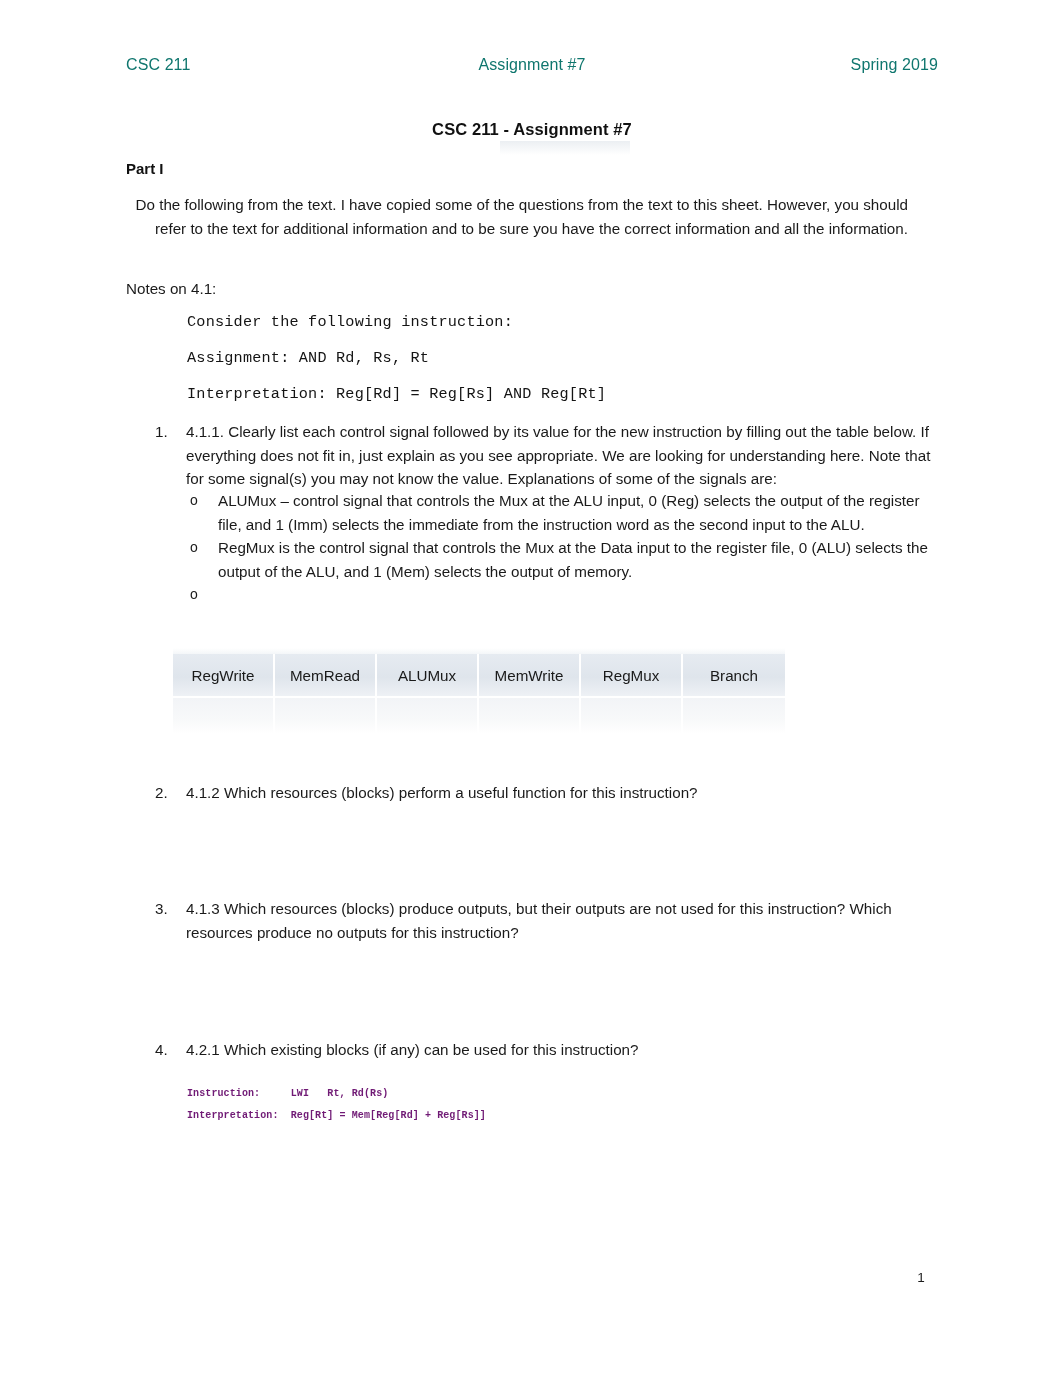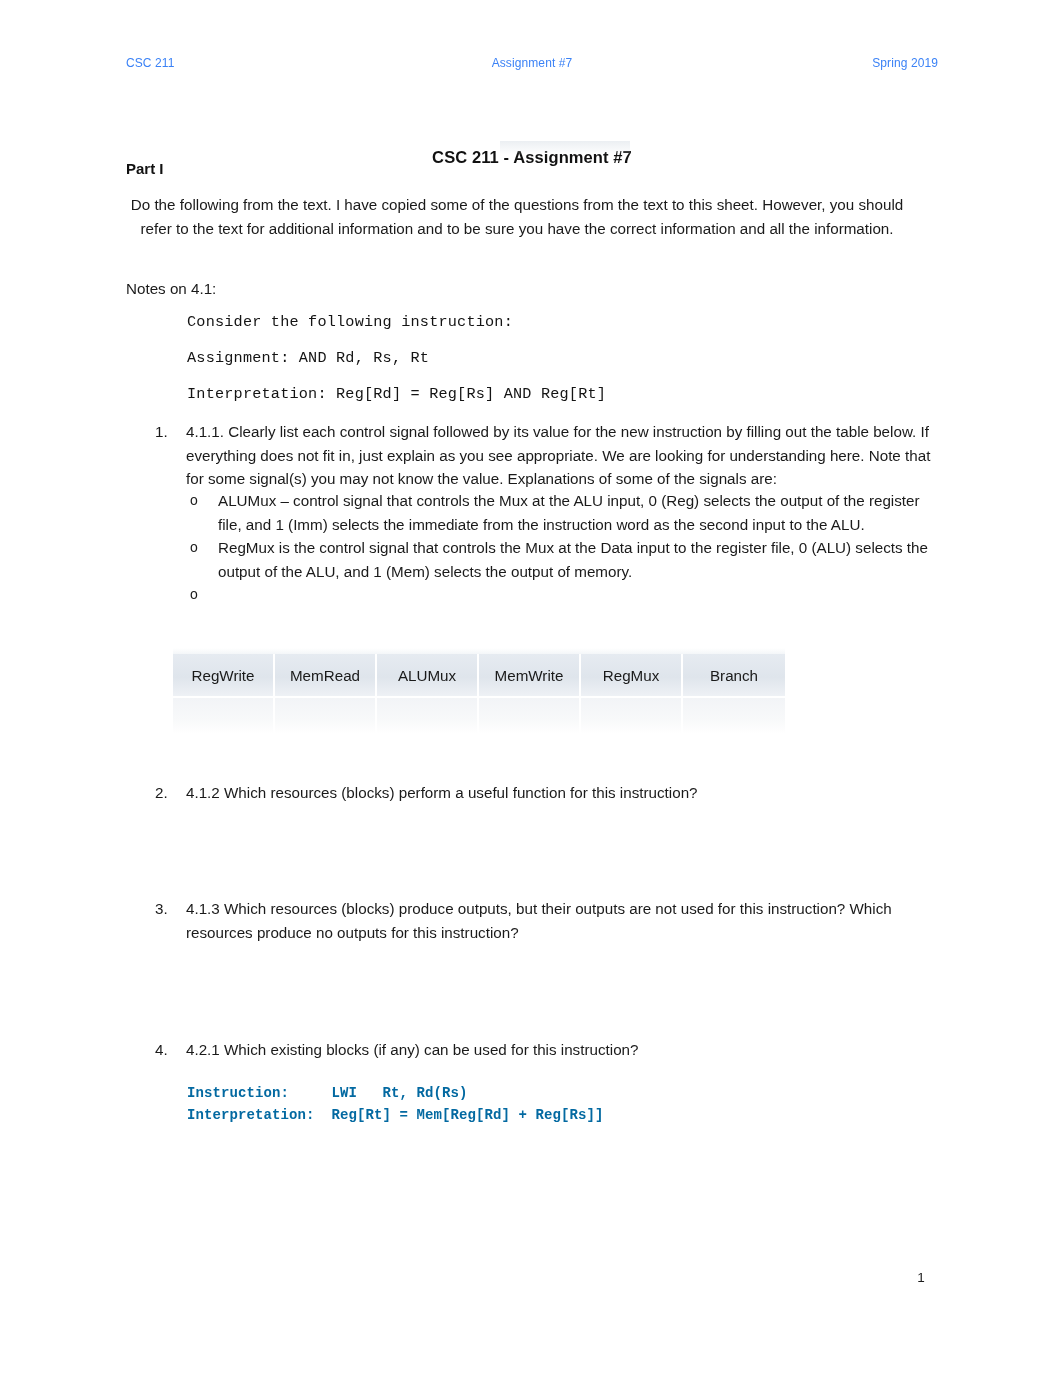--- a/index.html
+++ b/index.html
@@ -24,22 +24,22 @@
 
   
   .doc-header {
     position: absolute;
     top: 56px;
     left: 126px;
     width: 812px;
     display: flex;
     justify-content: space-between;
     align-items: baseline;
-    font-size: 12px;
-    color: #3b82f6;
+    font-size: 16px;
+    color: #0f766e;
     letter-spacing: 0.1px;
   }
   .doc-header .hdr-center {
     position: absolute;
     left: 0;
     right: 0;
     text-align: center;
   }
   .hdr-left { z-index: 2; }
   .hdr-right { z-index: 2; }
@@ -48,21 +48,20 @@
   .doc-title {
     position: absolute;
     top: 120px;
     left: 126px;
     width: 812px;
     text-align: center;
     font-size: 16.5px;
     font-weight: bold;
     color: #111111;
     letter-spacing: 0.1px;
-    margin-top: 28px;
   }
   .title-shade {
     position: absolute;
     top: 141px;
     left: 500px;
     width: 130px;
     height: 14px;
     background: linear-gradient(180deg, rgba(232,236,240,0.85), rgba(255,255,255,0));
     pointer-events: none;
   }
@@ -78,21 +77,21 @@
   }
 
   .intro-para {
     position: absolute;
     top: 193px;
     left: 126px;
     width: 782px;
     font-size: 15.2px;
     line-height: 23.6px;
     color: #1a1a1a;
-    text-align: center;
+    text-align: right;
   }
 
   .notes-line {
     position: absolute;
     top: 277px;
     left: 126px;
     font-size: 15.2px;
     line-height: 23.6px;
     color: #1a1a1a;
   }
@@ -111,23 +110,23 @@
     white-space: pre;
     letter-spacing: 0.2px;
   }
   .mono-block .mline:last-child { margin-bottom: 0; }
 
   .mono-bold {
     position: absolute;
     top: 1083px;
     left: 187px;
     font-family: "Liberation Mono", "DejaVu Sans Mono", monospace;
-    font-size: 14px;
+    font-size: 10px;
     font-weight: bold;
-    color: #0369a1;
+    color: #701a75;
     line-height: 21.5px;
   }
   .mono-bold .mline { white-space: pre; letter-spacing: 0.1px; }
 
   
   .q-item {
     position: absolute;
     left: 155px;
     width: 790px;
     font-size: 15.2px;

